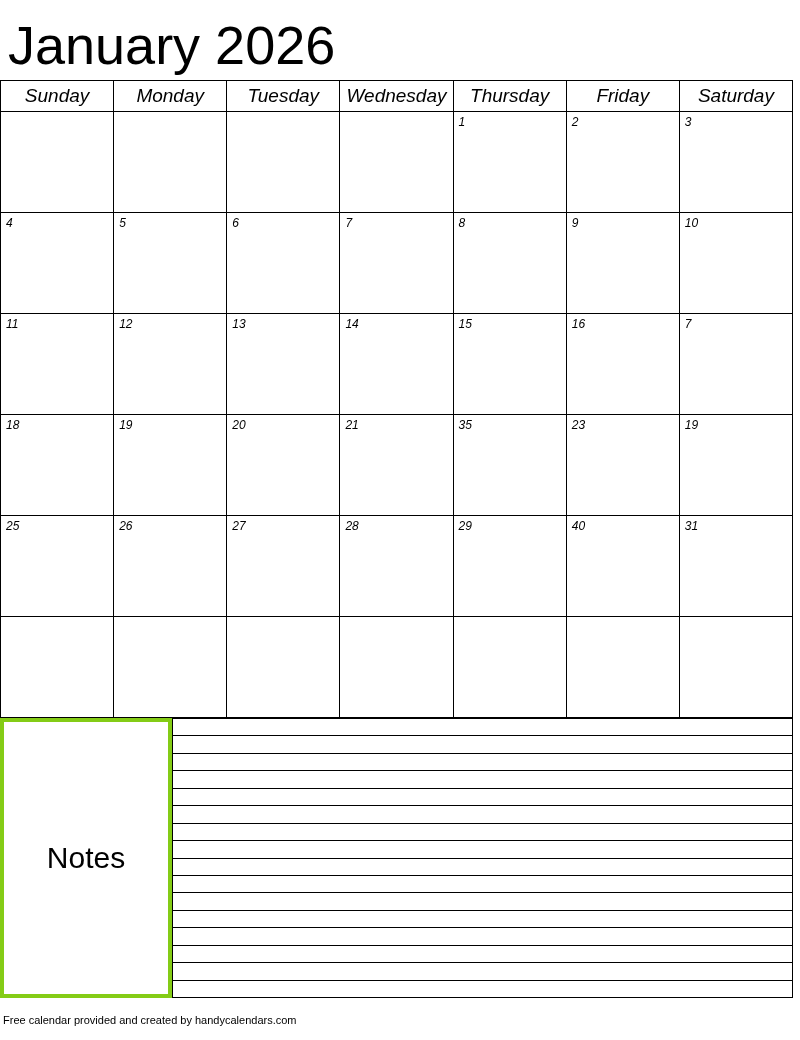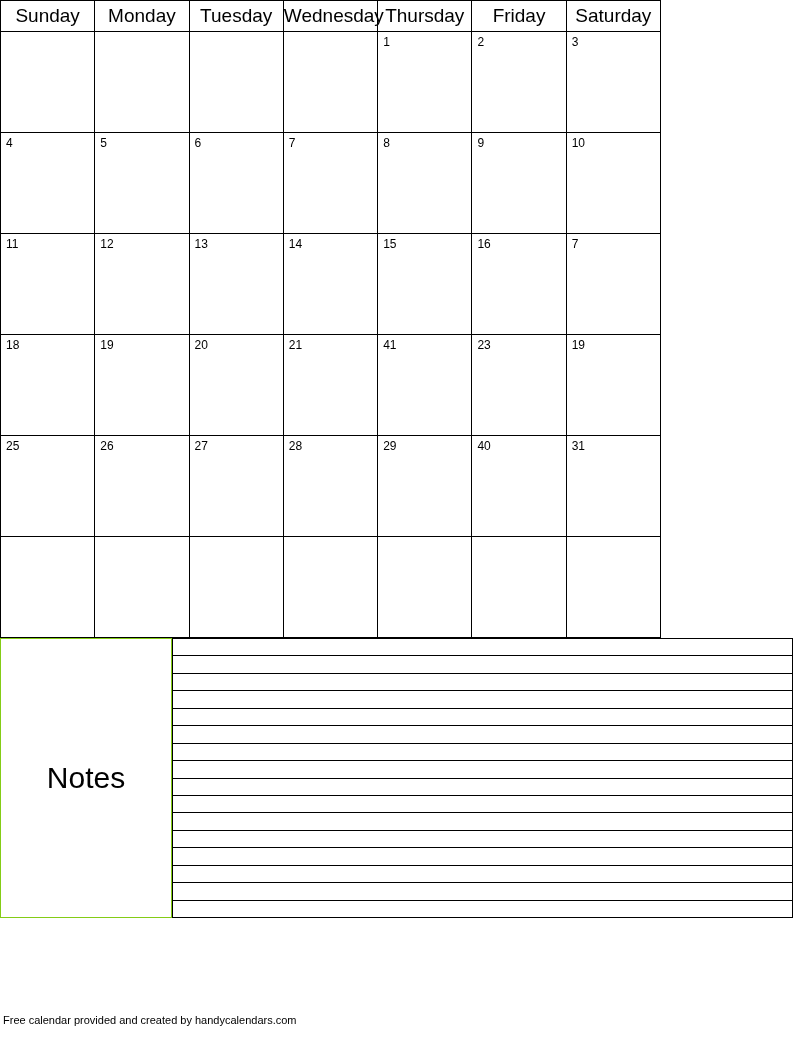--- a/index.html
+++ b/index.html
@@ -30,22 +30,23 @@
     white-space: nowrap;
     font-family: "Liberation Sans", sans-serif;
   }
   .cal-wrap {
     padding: 0 7px 0 0;
     margin-left: 0px;
   }
   table.calendar {
     border-collapse: collapse;
     table-layout: fixed;
-    width: 661px;
+    width: 793px;
     margin-left: 0px;
+    font-style: italic;
   }
   table.calendar th {
     border: 1px solid #000000;
     font-size: 19px;
     font-weight: normal;
     height: 30px;
     text-align: center;
     vertical-align: middle;
     padding: 0;
   }
@@ -66,21 +67,21 @@
   
   .notes-area {
     display: flex;
     width: 793px;
     margin-top: 0px;
     height: 280px;
     box-sizing: border-box;
   }
   .notes-box {
     width: 172px;
-    border: 1px solid #84cc16;
+    border: 4px solid #84cc16;
     box-sizing: border-box;
     display: flex;
     align-items: center;
     justify-content: center;
     height: 280px;
   }
   .notes-label {
     font-size: 30px;
     font-family: "Liberation Sans", sans-serif;
   }
@@ -106,20 +107,21 @@
     font-size: 11px;
     line-height: 13px;
     white-space: nowrap;
   }
 </style>
 </head>
 <body>
 
 <div class="page">
 
+  <div class="title">January 2026</div>
 
   <div class="cal-wrap">
     <table class="calendar">
       <thead>
         <tr>
           <th>Sunday</th>
           <th>Monday</th>
           <th>Tuesday</th>
           <th>Wednesday</th>
           <th>Thursday</th>
@@ -204,21 +206,21 @@
           <td>
               <span class="daynum">19</span>
             </td>
           <td>
               <span class="daynum">20</span>
             </td>
           <td>
               <span class="daynum">21</span>
             </td>
           <td>
-              <span class="daynum">41</span>
+              <span class="daynum">35</span>
             </td>
           <td>
               <span class="daynum">23</span>
             </td>
           <td>
               <span class="daynum">19</span>
             </td>
         </tr>
         <tr>
           <td>

